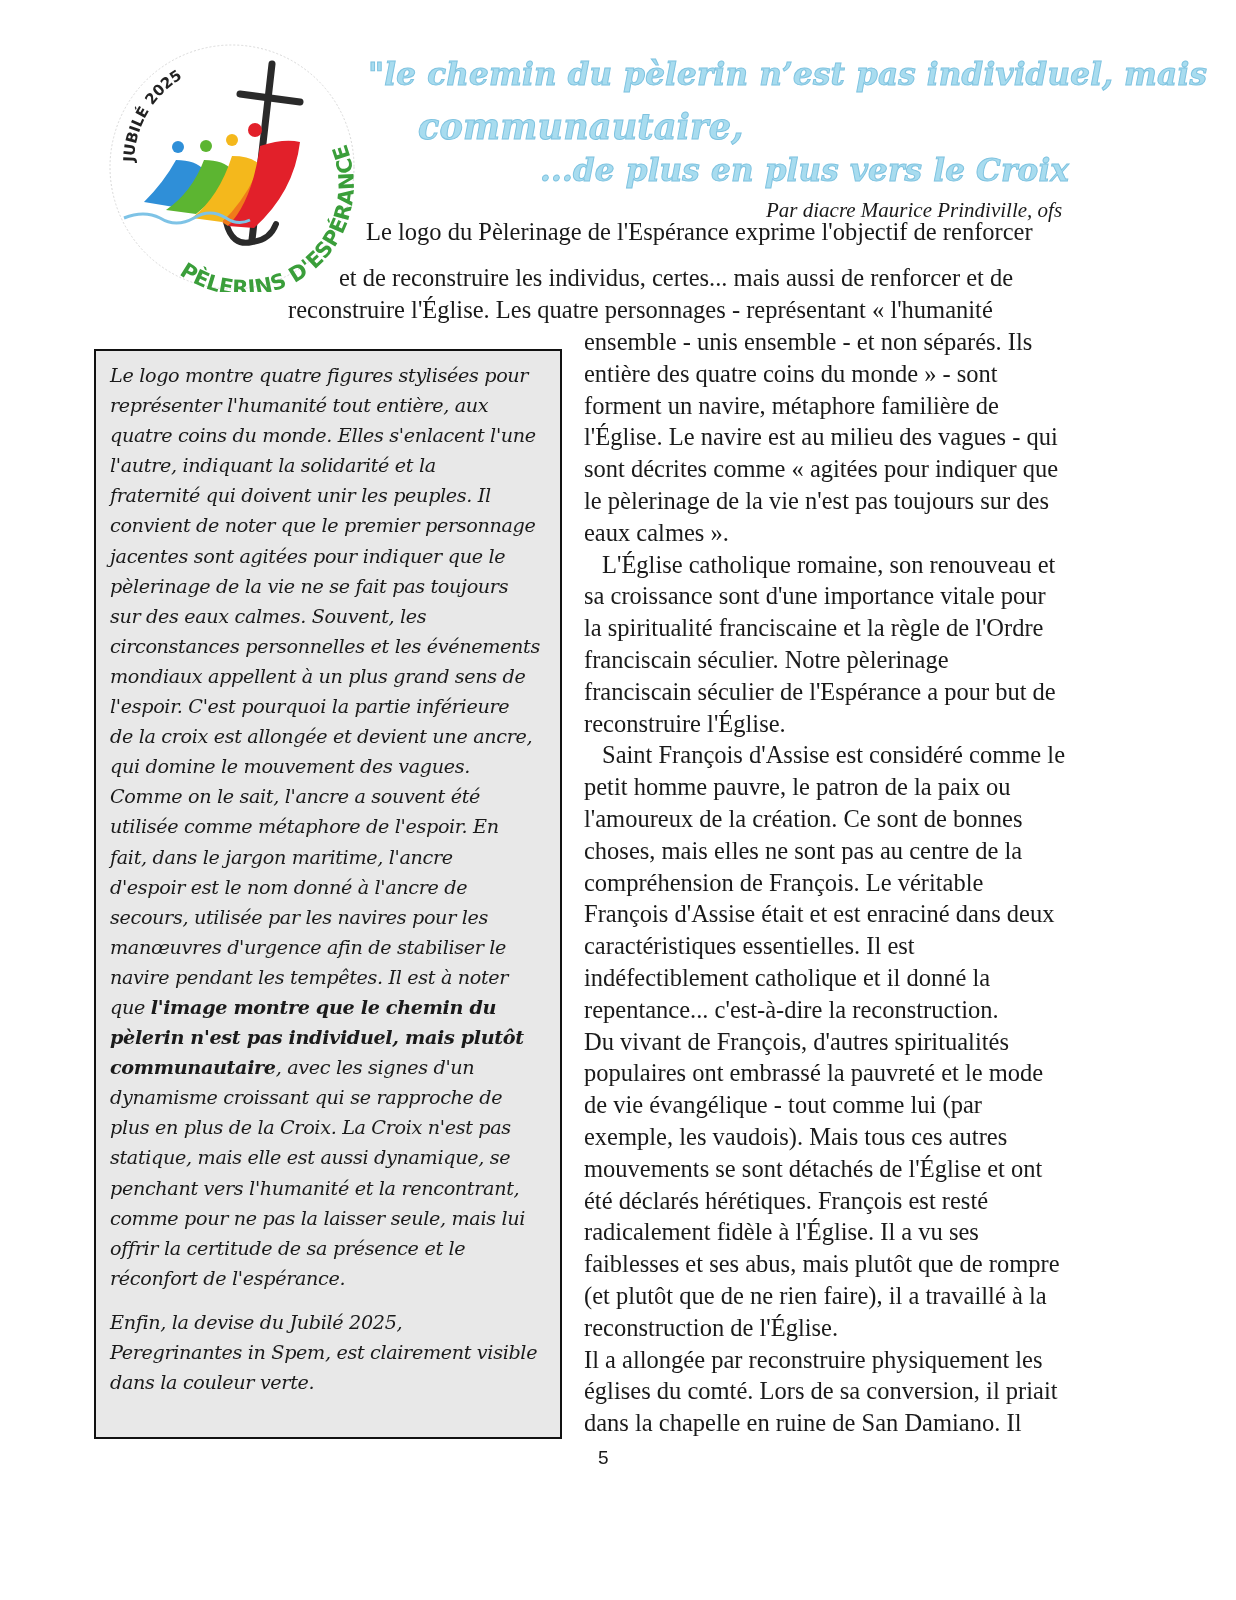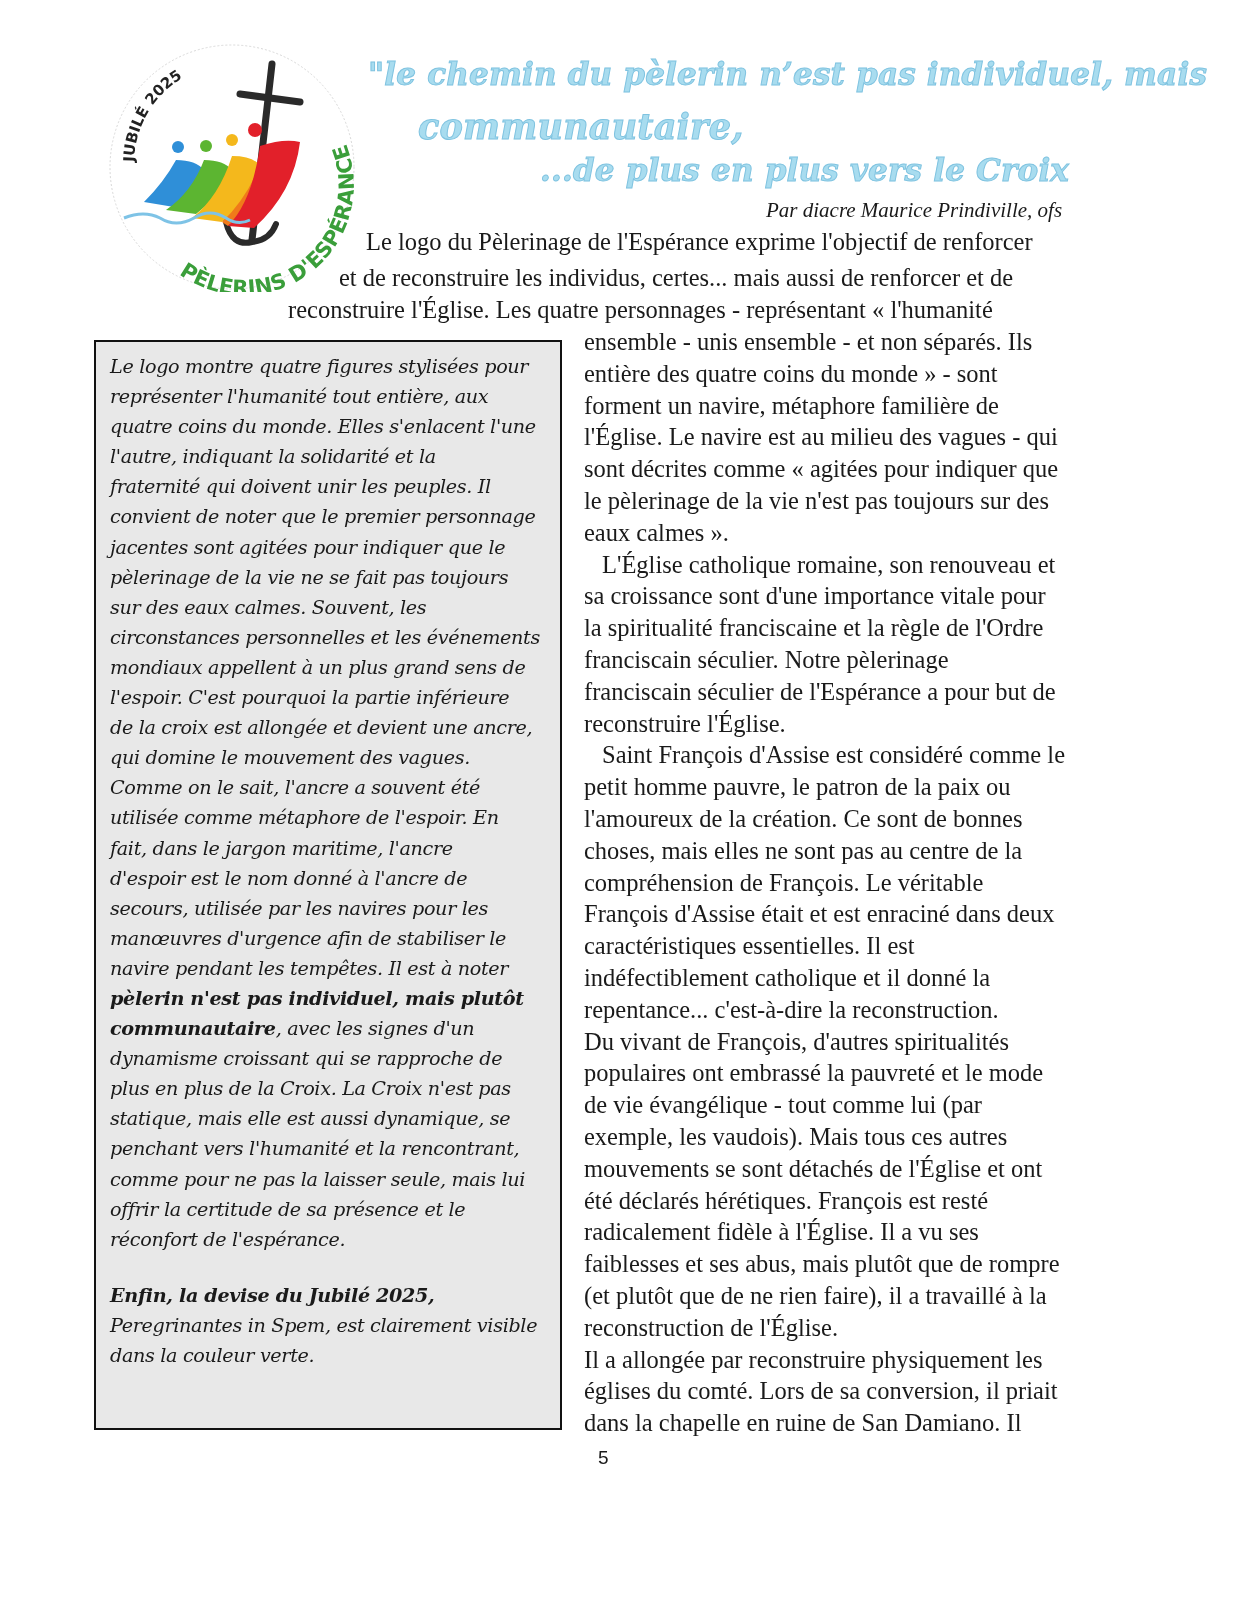--- a/index.html
+++ b/index.html
@@ -10,23 +10,23 @@
 
   .quote { position: absolute; font-family: "DejaVu Serif", serif; font-style: italic; font-weight: bold; color: #a8dcef; -webkit-text-stroke: 1px #7fc3e0; letter-spacing: 0.2px; white-space: nowrap; }
   .q1 { left: 368px; top: 56px; font-size: 31px; }
   .q2 { left: 378px; top: 106px; font-size: 35px; margin-left: 40px; }
   .q3 { left: 540px; top: 152px; font-size: 31px; }
 
   .byline { position: absolute; left: 766px; top: 198px; font-style: italic; font-size: 21px; white-space: nowrap; }
 
   .intro-line { position: absolute; font-size: 24.5px; white-space: nowrap; line-height: 32px; }
 
-  .sidebar-box { position: absolute; left: 94px; top: 340px; width: 468px; height: 1090px; background: #e8e8e8; border: 2.5px solid #111; box-sizing: border-box; padding: 10px 12px 0 14px; }
+  .sidebar-box { position: absolute; left: 94px; top: 349px; width: 468px; height: 1090px; background: #e8e8e8; border: 2.5px solid #111; box-sizing: border-box; padding: 10px 12px 0 14px; }
   .sidebar-box p { margin: 0; font-family: "DejaVu Serif", serif; font-style: italic; font-size: 19.2px; line-height: 30.1px; white-space: nowrap; letter-spacing: -0.35px; }
-  .sidebar-box p.gap { margin-top: 26px; font-weight: bold; }
+  .sidebar-box p.gap { margin-top: 14px; }
   .sidebar-box b { font-weight: bold; }
 
   .right-col { position: absolute; left: 584px; top: 326px; width: 560px; }
   .right-col .ln { font-size: 24.5px; line-height: 31.8px; white-space: nowrap; }
   .right-col .ln.indent { padding-left: 18px; }
 
   .page-number { position: absolute; left: 598px; top: 1447px; font-family: "Liberation Sans", sans-serif; font-size: 19px; }
 </style>
 </head>
 <body>
@@ -66,21 +66,21 @@
     <path d="M 20 176 Q 40 168 56 176 Q 72 186 90 176 Q 106 166 122 176 Q 134 184 146 178" fill="none" stroke="#7ec3e6" stroke-width="3"></path>
   </svg>
 </div>
 
 <div class="quote q1">"le chemin du pèlerin n’est pas individuel, mais</div>
 <div class="quote q2">communautaire,</div>
 <div class="quote q3">...de plus en plus vers le Croix</div>
 
 <div class="byline">Par diacre Maurice Prindiville, ofs</div>
 
-<div class="intro-line" style="left:366px; top:226px;">Le logo du Pèlerinage de l'Espérance exprime l'objectif de renforcer</div>
+<div class="intro-line" style="left:366px; top:216px;">Le logo du Pèlerinage de l'Espérance exprime l'objectif de renforcer</div>
 <div class="intro-line" style="left:339px; top:262px;">et de reconstruire les individus, certes... mais aussi de renforcer et de</div>
 <div class="intro-line" style="left:288px; top:294px;">reconstruire l'Église. Les quatre personnages - représentant « l'humanité</div>
 
 <div class="sidebar-box">
   <div>
     <p>Le logo montre quatre figures stylisées pour</p>
     <p>représenter l'humanité tout entière, aux</p>
     <p>quatre coins du monde. Elles s'enlacent l'une</p>
     <p>l'autre, indiquant la solidarité et la</p>
     <p>fraternité qui doivent unir les peuples. Il</p>
@@ -93,20 +93,21 @@
     <p>l'espoir. C'est pourquoi la partie inférieure</p>
     <p>de la croix est allongée et devient une ancre,</p>
     <p>qui domine le mouvement des vagues.</p>
     <p>Comme on le sait, l'ancre a souvent été</p>
     <p>utilisée comme métaphore de l'espoir. En</p>
     <p>fait, dans le jargon maritime, l'ancre</p>
     <p>d'espoir est le nom donné à l'ancre de</p>
     <p>secours, utilisée par les navires pour les</p>
     <p>manœuvres d'urgence afin de stabiliser le</p>
     <p>navire pendant les tempêtes. Il est à noter</p>
+    <p><span>que </span><b>l'image montre que le chemin du</b></p>
     <p><b>pèlerin n'est pas individuel, mais plutôt</b></p>
     <p><b>communautaire</b><span>, avec les signes d'un</span></p>
     <p>dynamisme croissant qui se rapproche de</p>
     <p>plus en plus de la Croix. La Croix n'est pas</p>
     <p>statique, mais elle est aussi dynamique, se</p>
     <p>penchant vers l'humanité et la rencontrant,</p>
     <p>comme pour ne pas la laisser seule, mais lui</p>
     <p>offrir la certitude de sa présence et le</p>
     <p>réconfort de l'espérance.</p>
     <p class="gap">Enfin, la devise du Jubilé 2025,</p>

